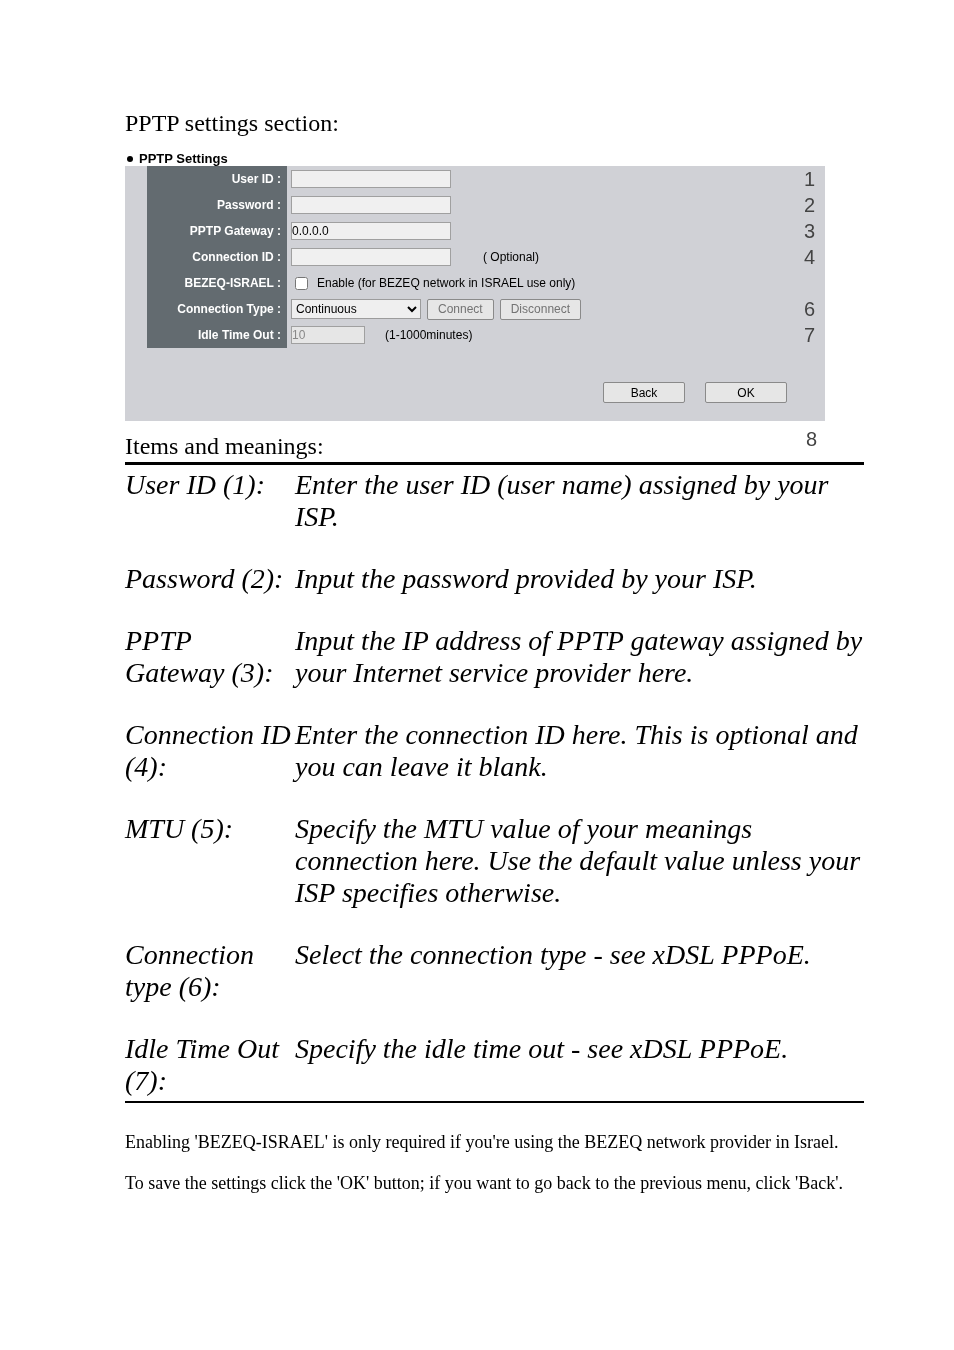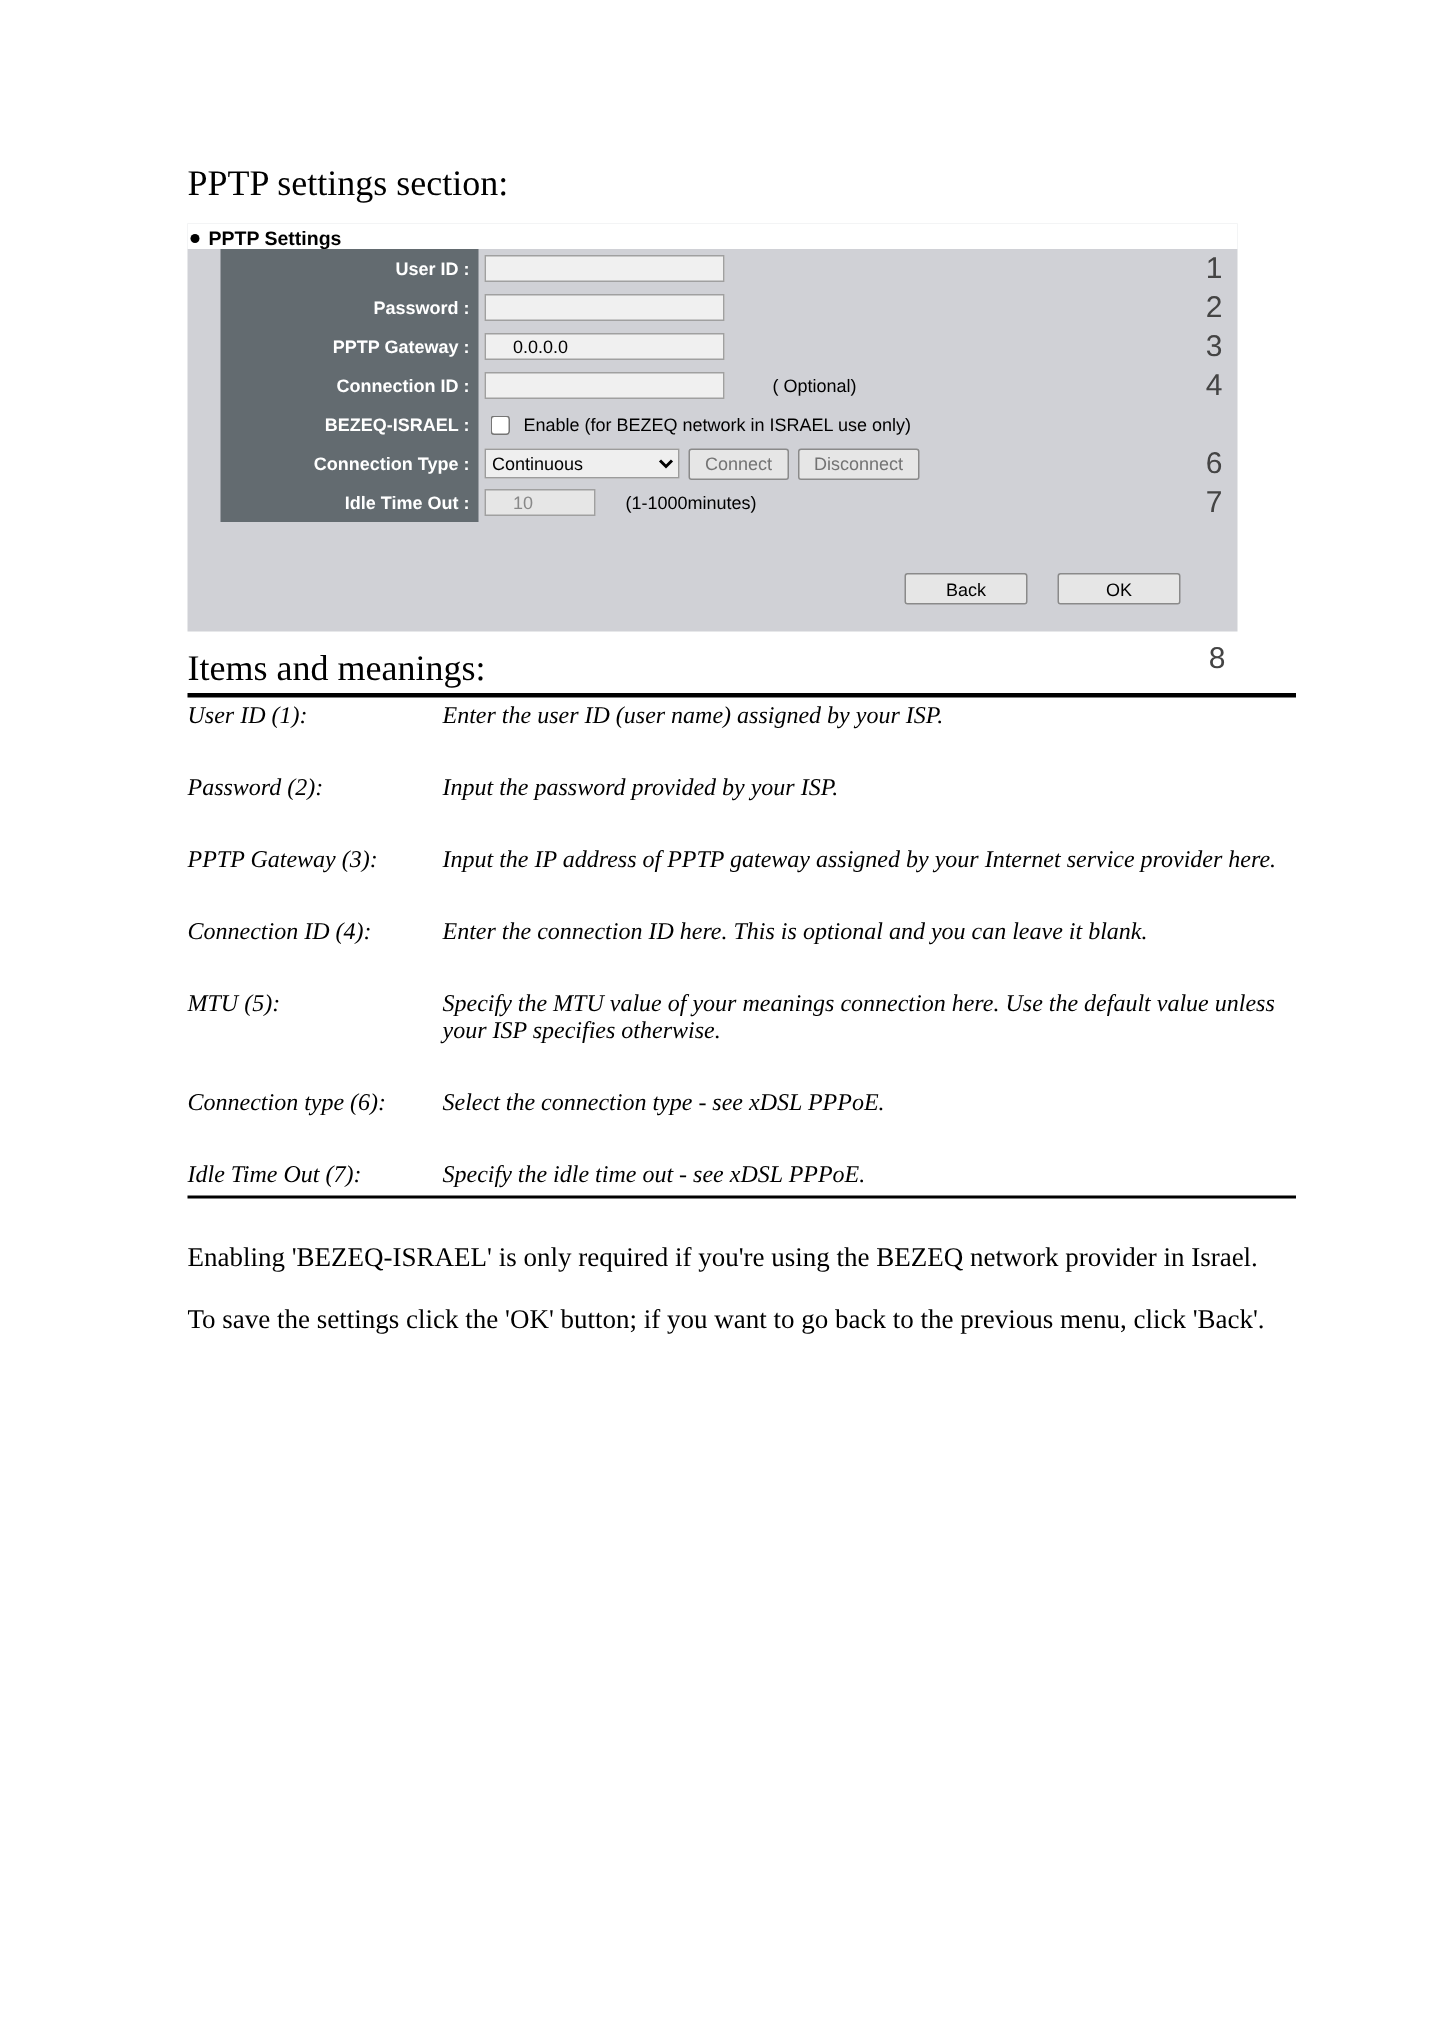--- a/index.html
+++ b/index.html
@@ -5,38 +5,38 @@
   html,body{margin:0;padding:0;background:#fff;color:#000;font-family:"Times New Roman",Times,serif;font-size:22px}
   .page{width:954px;min-height:1350px;box-sizing:border-box;padding:110px 90px 40px 125px}
   .section-title{font-size:24px;margin:0 0 12px 0}
 
   .screenshot{width:700px;background:#d0d1d6;font-family:Verdana,Arial,sans-serif;font-size:12px;margin-bottom:12px;position:relative}
   .bullet-line{display:flex;align-items:center;gap:6px;padding:2px 2px 0 2px;background:#fff}
   .bullet{width:6px;height:6px;border-radius:50%;background:#000}
   .bullet-text{font-weight:bold;font-size:13px}
   .form-area{padding:0 0 0 22px}
   .row{display:flex;align-items:center;height:26px;position:relative}
-  .label{width:172px;background:#636b70;color:#fff;font-weight:bold;text-align:right;padding-right:6px;height:100%;display:flex;align-items:center;justify-content:flex-end;box-sizing:border-box}
+  .label{width:140px;background:#636b70;color:#fff;font-weight:bold;text-align:right;padding-right:6px;height:100%;display:flex;align-items:center;justify-content:flex-end;box-sizing:border-box}
   .field{flex:1;display:flex;align-items:center;gap:6px;padding-left:4px}
-  .txt{height:18px;border:1px solid #a0a0a0;background:#f0f0f0;font-size:12px;padding:0 18px;box-sizing:border-box}
+  .txt{height:18px;border:1px solid #a0a0a0;background:#f0f0f0;font-size:12px;padding:0 0;box-sizing:border-box}
   .txt.wide{width:160px}
   .txt.sm{width:74px}
   .txt.dis{background:#e6e6e6;color:#888}
   .hint{font-size:12px;color:#000}
   .chk{width:13px;height:13px}
   .sel{height:20px;font-size:12px;border:1px solid #9c9c9c;background:#efefef}
   .btn{height:21px;font-size:12px;border:1px solid #8a8a8a;background:#e6e6e6;border-radius:2px;padding:0 10px}
   .btn:disabled{color:#737373}
   .marker{position:absolute;right:10px;font-family:Arial,sans-serif;font-size:20px;color:#444}
   .marker8{position:absolute;right:8px;bottom:-30px;font-family:Arial,sans-serif;font-size:20px;color:#444}
   .btnbar{display:flex;justify-content:flex-end;gap:20px;padding:34px 38px 18px 0}
 
   .heading2{border-bottom:2px solid #000;padding-bottom:2px;font-size:24px;position:relative;margin-top:4px}
   .defs{border-collapse:collapse;margin-top:4px;width:100%}
-  .defs td{vertical-align:top;padding:0 0 30px 0;font-size:16px}
+  .defs td{vertical-align:top;padding:0 0 30px 0;font-size:28px}
   .defs td.term{width:170px;font-style:italic}
   .defs td.desc{font-style:italic}
   .defs-wrap{border-top:1px solid #000;border-bottom:2px solid #000}
   .tail{font-size:18px;margin-top:28px;line-height:1.3}
 </style>
 </head>
 <body>
 
 <div class="page">
 

